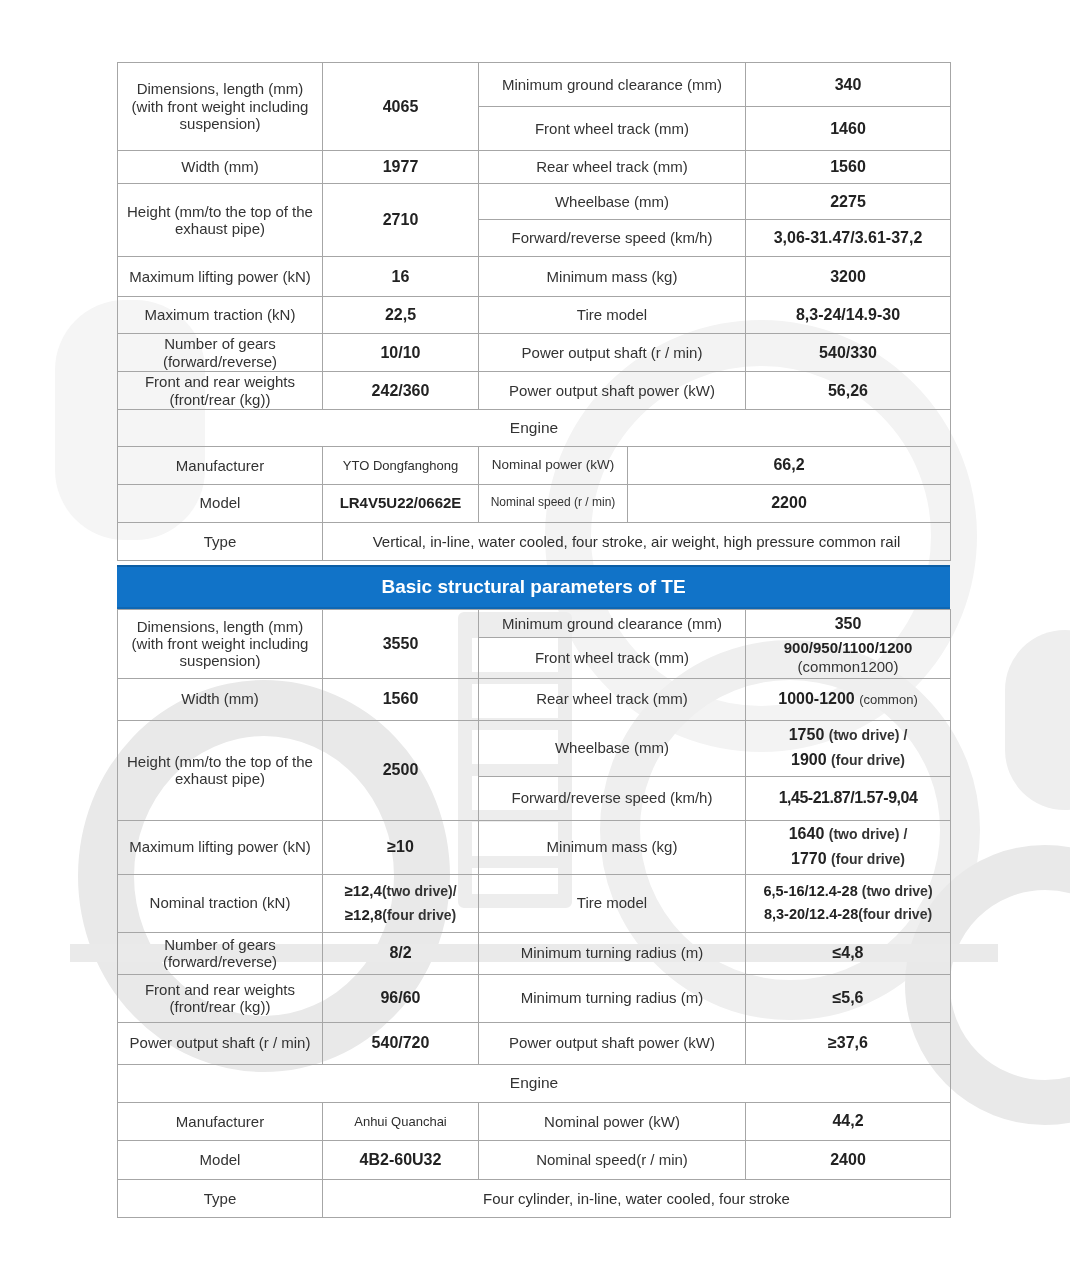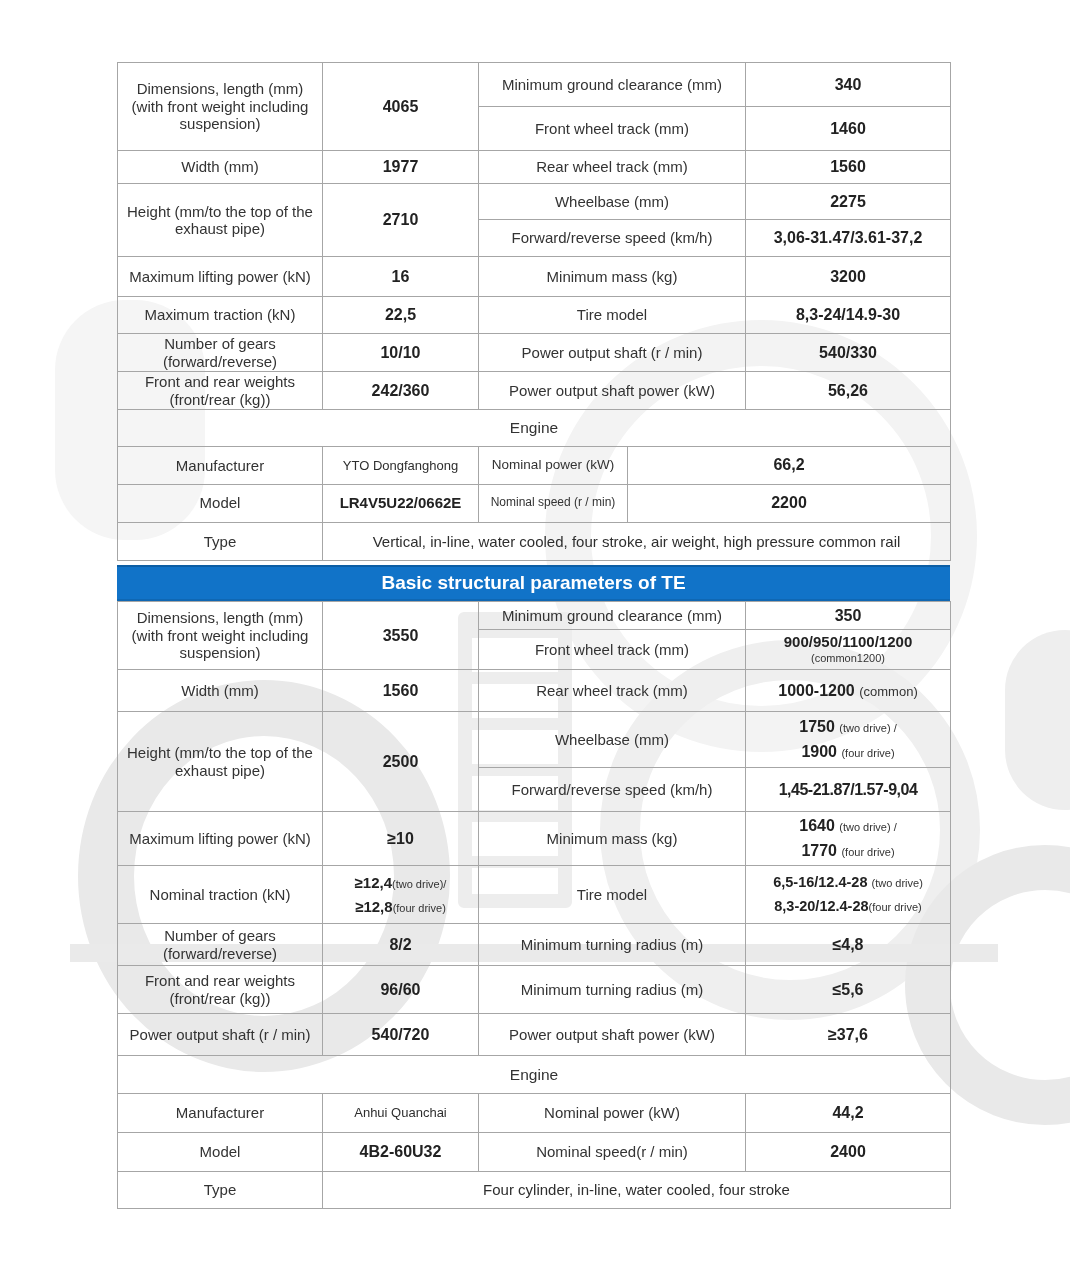--- a/index.html
+++ b/index.html
@@ -15,31 +15,31 @@
   .wm-blob-right{left:1005px;top:630px;width:120px;height:180px;background:#eeeeee;border-radius:60px;}
   .wm-ladder{left:458px;top:612px;width:86px;height:268px;border:14px solid #ededed;border-radius:6px;
              background:repeating-linear-gradient(to bottom,#ededed 0 12px,rgba(0,0,0,0) 12px 46px);}
   .wm-band{left:70px;top:944px;width:928px;height:18px;background:#eaeaea;}
   .wm-blob-left-top{left:55px;top:300px;width:150px;height:240px;background:#f5f5f5;border-radius:70px;}
   
   .doc{position:absolute;left:117px;top:62px;width:833px;z-index:1;}
   .banner{height:35px;background:#1173c8;color:#ffffff;font-weight:bold;font-size:19px;
           display:flex;align-items:center;justify-content:center;
           box-shadow:inset 0 2px 0 rgba(0,0,0,.18), inset 0 -2px 0 rgba(0,0,0,.10);}
-  .banner.b2{height:36px;margin-top:4px;}
+  .banner.b2{height:44px;margin-top:4px;}
   table{border-collapse:collapse;table-layout:fixed;width:833px;background:transparent;}
   td{border:1px solid #a6a6a6;text-align:center;vertical-align:middle;
      padding:1px 5px;box-sizing:border-box;overflow:hidden;}
   table.flush tr:first-child td{border-top:none;}
   .lbl{font-size:15px;line-height:1.16;color:#333333;}
   .lbl-sm{font-size:13.5px;line-height:1.15;color:#333333;}
   .val{font-size:16px;font-weight:bold;color:#222222;line-height:1.25;}
   .valn{font-size:13px;font-weight:normal;color:#2e2e2e;}
-  .sm{font-size:11px;font-weight:normal;color:#333333;}
-  .note{font-size:11px;font-weight:normal;color:#333333;}
+  .sm{font-size:14px;font-weight:bold;color:#333333;}
+  .note{font-size:15px;font-weight:normal;color:#333333;}
   .engine-row td{font-size:15.5px;color:#333333;font-weight:normal;}
   .typeval{font-size:15px;font-weight:normal;color:#2e2e2e;}
 </style>
 </head>
 <body>
 
 <div class="wm">
   <div class="wm-blob-left-top"></div>
   <div class="wm-arc-top"></div>
   <div class="wm-gear-left"></div>

